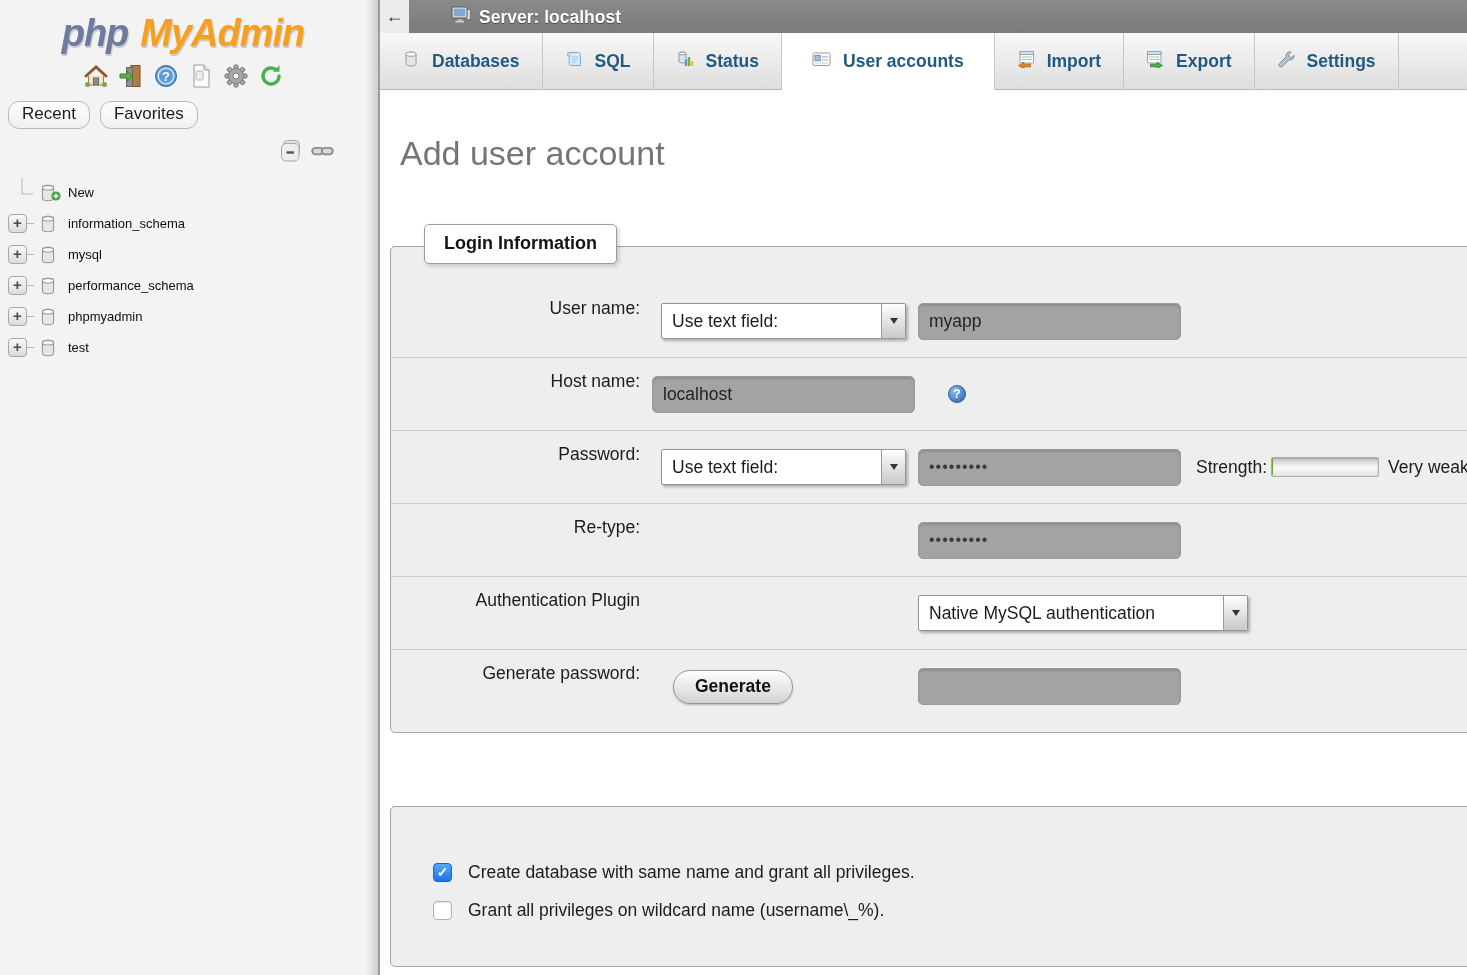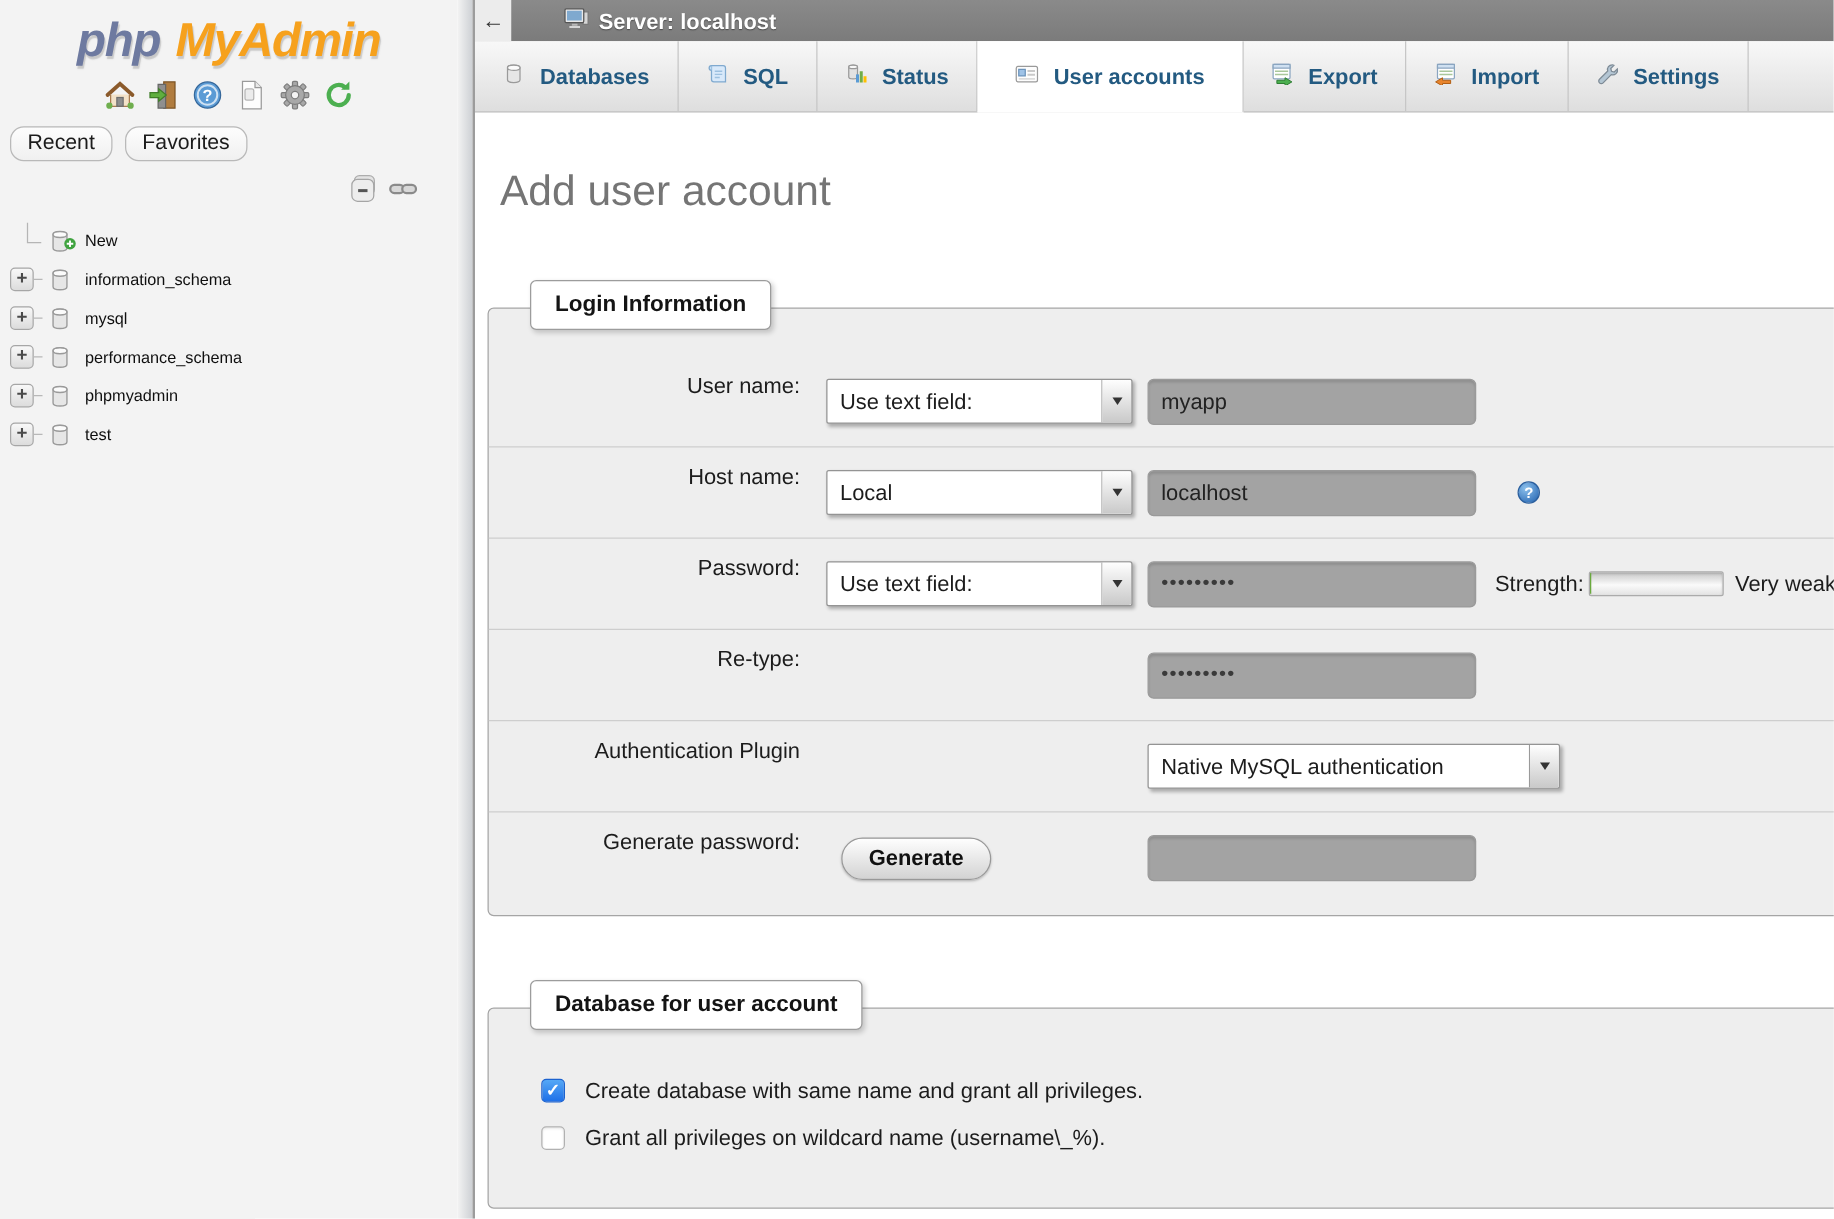--- a/index.html
+++ b/index.html
@@ -414,38 +414,38 @@
             <rect x="10" y="6" width="6" height="1.6" fill="#c9c9c9"></rect>
             <rect x="10" y="9" width="6" height="1.6" fill="#c9c9c9"></rect>
             <rect x="3" y="12.4" width="13" height="1.4" fill="#dcdcdc"></rect>
           </svg>
       </span>
       <span>User accounts</span>
     </div>
     <div class="tab">
       <span>
         <svg width="18" height="18" viewBox="0 0 18 18">
+            <rect x="3" y="1.5" width="13.5" height="11.5" rx="1" fill="#fff" stroke="#8aa5c0"></rect>
+            <rect x="3" y="1.5" width="13.5" height="3" fill="#cfe0f1" stroke="#8aa5c0"></rect>
+            <path d="M4.5 7h10.5M4.5 9.5h10.5" stroke="#a9c79b" stroke-width="1.2"></path>
+            <path d="M13.5 14.2H7v-2l-5.5 3.3L7 18.8v-2h6.5z" fill="#e8842c" stroke="#b05e14" stroke-width=".8"></path>
+          </svg>
+      </span>
+      <span>Import</span>
+    </div>
+    <div class="tab">
+      <span>
+        <svg width="18" height="18" viewBox="0 0 18 18">
             <rect x="1.5" y="1.5" width="13.5" height="11.5" rx="1" fill="#fff" stroke="#8aa5c0"></rect>
             <rect x="1.5" y="1.5" width="13.5" height="3" fill="#cfe0f1" stroke="#8aa5c0"></rect>
             <path d="M3 7h10.5M3 9.5h10.5" stroke="#a9c79b" stroke-width="1.2"></path>
             <path d="M4.5 14.2h6.5v-2l5.5 3.3-5.5 3.3v-2H4.5z" fill="#4caf50" stroke="#2e7d32" stroke-width=".8"></path>
           </svg>
       </span>
       <span>Export</span>
-    </div>
-    <div class="tab">
-      <span>
-        <svg width="18" height="18" viewBox="0 0 18 18">
-            <rect x="3" y="1.5" width="13.5" height="11.5" rx="1" fill="#fff" stroke="#8aa5c0"></rect>
-            <rect x="3" y="1.5" width="13.5" height="3" fill="#cfe0f1" stroke="#8aa5c0"></rect>
-            <path d="M4.5 7h10.5M4.5 9.5h10.5" stroke="#a9c79b" stroke-width="1.2"></path>
-            <path d="M13.5 14.2H7v-2l-5.5 3.3L7 18.8v-2h6.5z" fill="#e8842c" stroke="#b05e14" stroke-width=".8"></path>
-          </svg>
-      </span>
-      <span>Import</span>
     </div>
     <div class="tab">
       <span>
         <svg width="18" height="18" viewBox="0 0 18 18">
             <path d="M12.8 1.8a3.8 3.8 0 0 0-3.6 5L2.6 13.4a2 2 0 1 0 2.9 2.9l6.5-6.6a3.8 3.8 0 0 0 4.9-4.6L14.4 7.6l-2.2-.6-.6-2.2 2.5-2.5a3.8 3.8 0 0 0-1.3-.5z" fill="#b4c6d4" stroke="#7e8b96"></path>
           </svg>
       </span>
       <span>Settings</span>
     </div>
   </div>
@@ -468,28 +468,20 @@
             </div>
           </div>
           <div class="c-input">
             <input class="text-input" type="text" value="myapp" style="">
           </div>
           <div class="c-extra"></div>
         </div>
 
         <div class="form-row">
           <div class="c-label">Host name:</div>
-          <div class="c-select">
-            <div class="select-box">
-              <span class="val">Local</span>
-              <span class="arrow-seg">
-                  <span class="tri-down"></span>
-                </span>
-            </div>
-          </div>
           <div class="c-input">
             <input class="text-input" type="text" value="localhost" style="">
           </div>
           <div class="c-extra">
             <span class="help-icon">?</span>
           </div>
         </div>
 
         <div class="form-row">
           <div class="c-label">Password:</div>
@@ -542,21 +534,20 @@
           <div class="c-input">
             <input class="text-input" type="text" value="" style="">
           </div>
           <div class="c-extra"></div>
         </div>
 
       </div>
     </div>
 
     <div class="fieldset fieldset-db">
-      <div class="legend">Database for user account</div>
       <div class="cb-rows">
 
         <div class="checkbox-row">
           <span class="checkbox checked">✓</span>
           <span class="cb-label">Create database with same name and grant all privileges.</span>
         </div>
 
         <div class="checkbox-row">
           <span class="checkbox unchecked"></span>
           <span class="cb-label">Grant all privileges on wildcard name (username\_%).</span>

